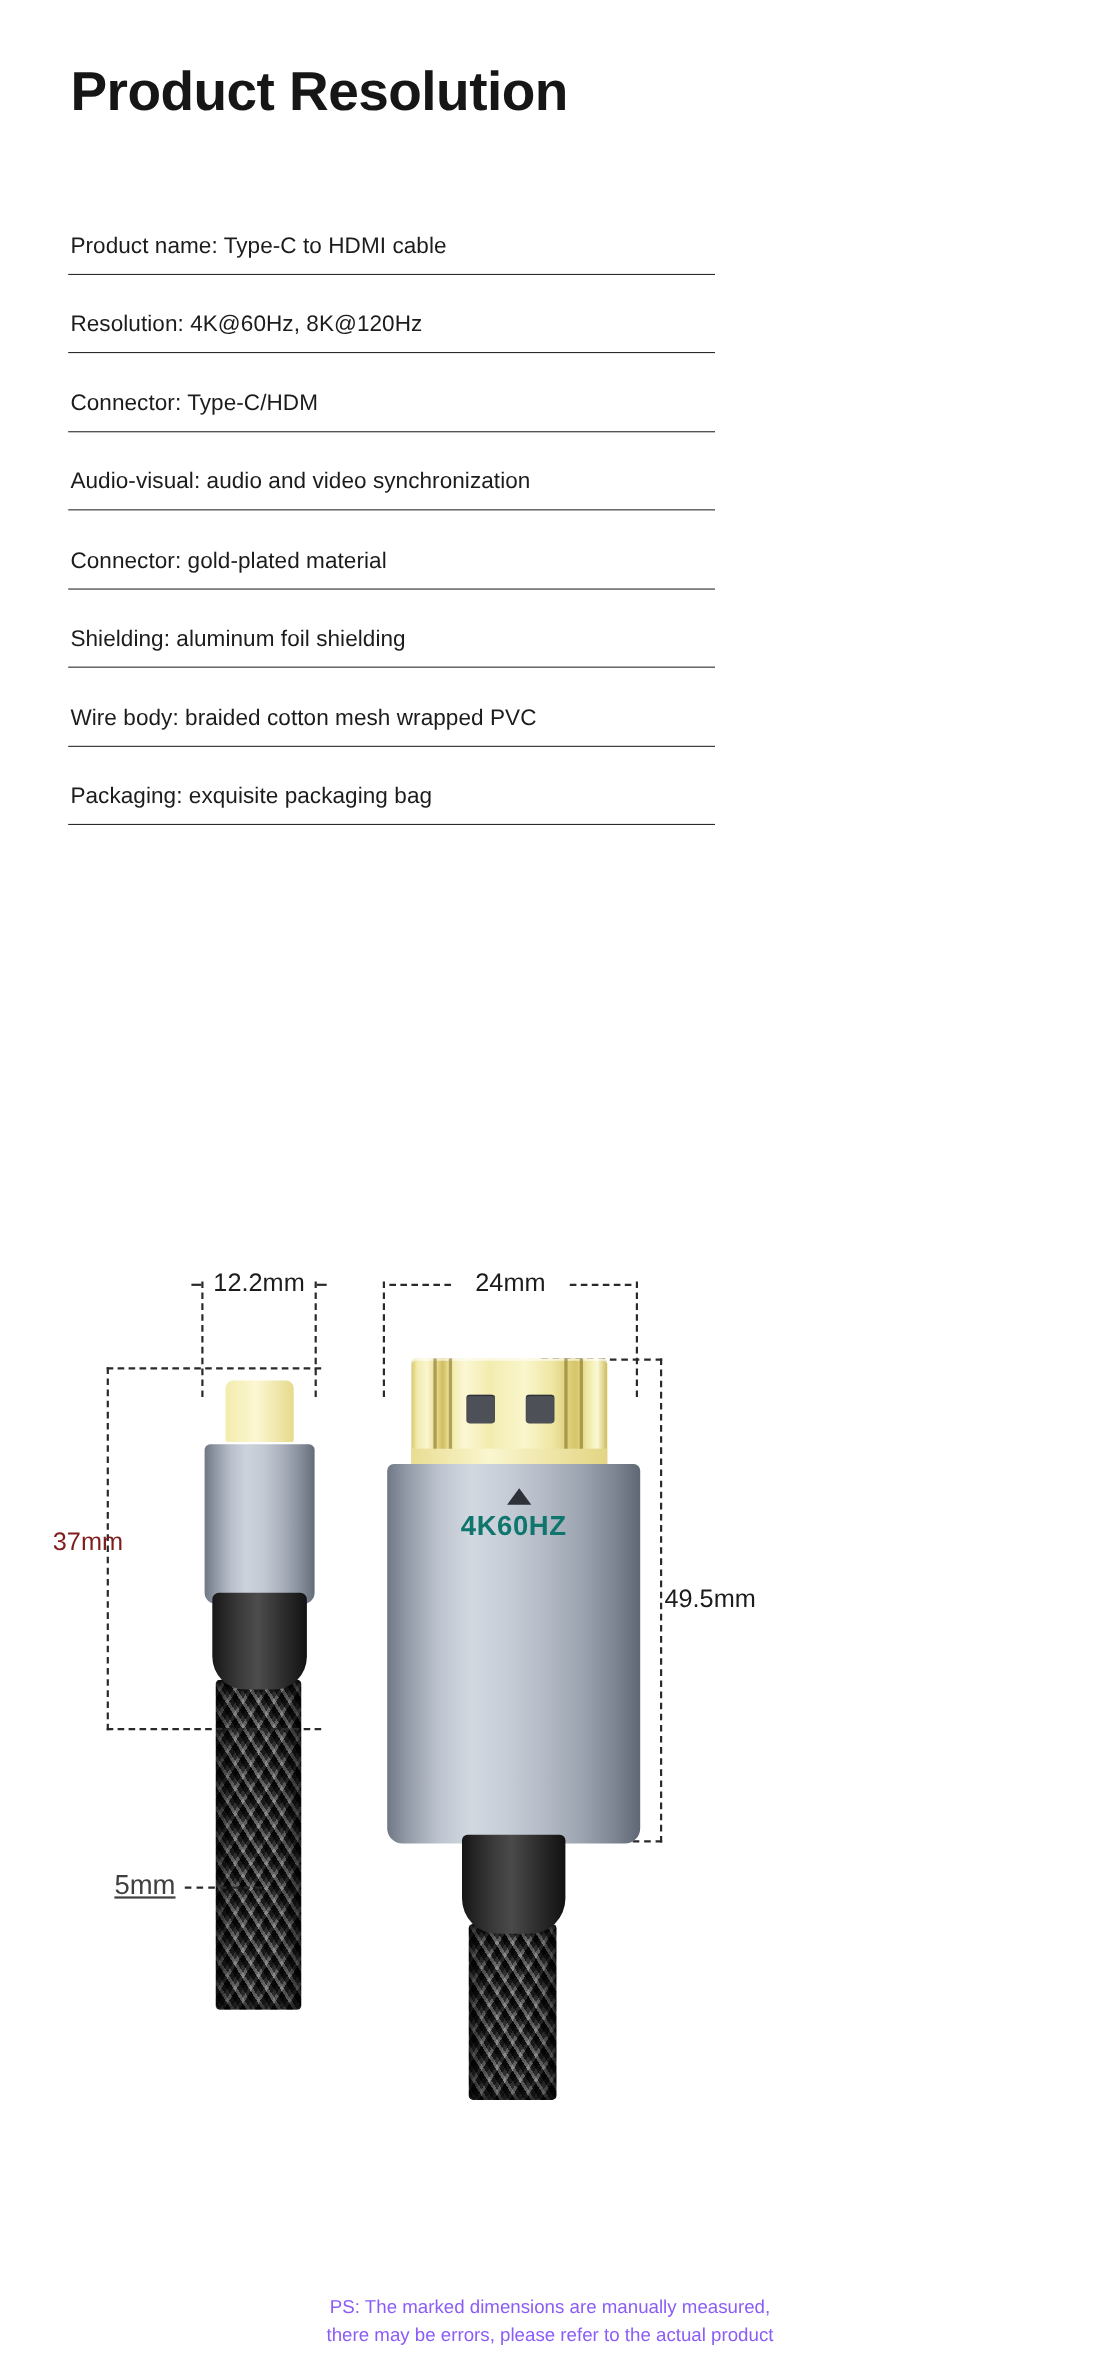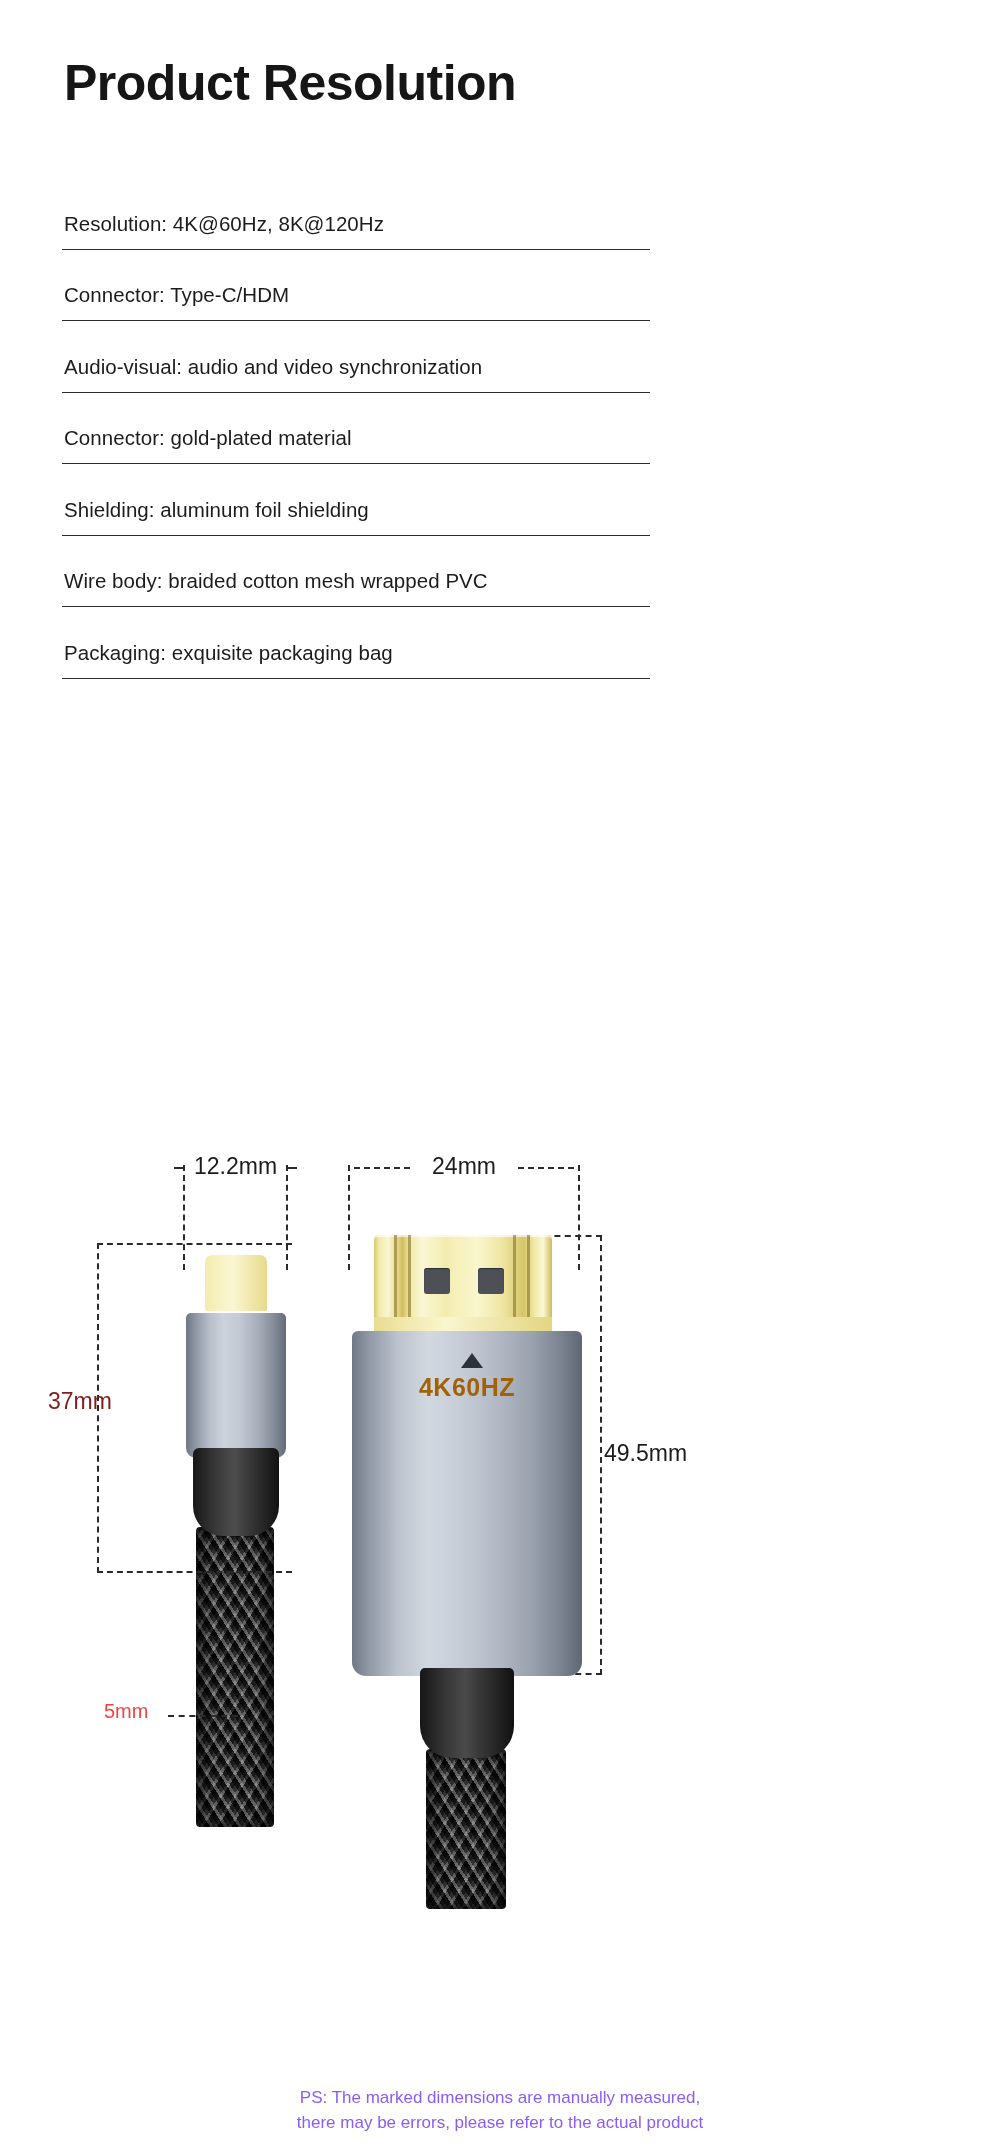--- a/index.html
+++ b/index.html
@@ -55,21 +55,21 @@
     position:absolute; left:97px; top:108px; width:195px; height:330px;
     border:2px dashed #2a2a2a; border-right:none;
   }
   #label-37 {
     position:absolute; left:48px; top:253px;
     font-size:23px; color:#7f1d1d; white-space:nowrap;
   }
 
   #label-5mm {
     position:absolute; left:104px; top:565px;
-    font-size:20px; color:#ef4444; white-space:nowrap;
+    font-size:25px; color:#404040; white-space:nowrap;text-decoration:underline;
   }
   #line-5mm {
     position:absolute; left:168px; top:580px; width:70px;
     border-top:2px dashed #2a2a2a;
   }
 
   
   #typec-gold {
     position:absolute; left:197px; top:113px; width:78px; height:70px;
     background:linear-gradient(to right,
@@ -161,21 +161,21 @@
   #hdmi-triangle {
     position:absolute; left:461px; top:218px;
     width:0; height:0;
     border-left:11px solid transparent;
     border-right:11px solid transparent;
     border-bottom:15px solid #2e3138;
   }
   #hdmi-4k-label {
     position:absolute; left:352px; top:238px; width:230px;
     text-align:center; font-size:25px; font-weight:bold;
-    color:#a16207; letter-spacing:0.5px; white-space:nowrap;
+    color:#0f766e; letter-spacing:0.5px; white-space:nowrap;
   }
 
   
   #hdmi-boot {
     position:absolute; left:420px; top:533px; width:94px; height:90px;
     background:linear-gradient(to right,#161616,#383838 28%,#4a4a4a 48%,#2a2a2a 76%,#111111);
     border-radius:5px 5px 32px 32px;
   }
 
   
@@ -212,20 +212,23 @@
   }
   #footer-note span { display:block; }
 </style>
 </head>
 <body>
 
 <h1 id="page-title">Product Resolution</h1>
 
 <div id="spec-list">
 
+  <div class="spec-row">
+    <span class="spec-text">Product name: Type-C to HDMI cable</span>
+  </div>
 
   <div class="spec-row">
     <span class="spec-text">Resolution: 4K@60Hz, 8K@120Hz</span>
   </div>
 
   <div class="spec-row">
     <span class="spec-text">Connector: Type-C/HDM</span>
   </div>
 
   <div class="spec-row">

